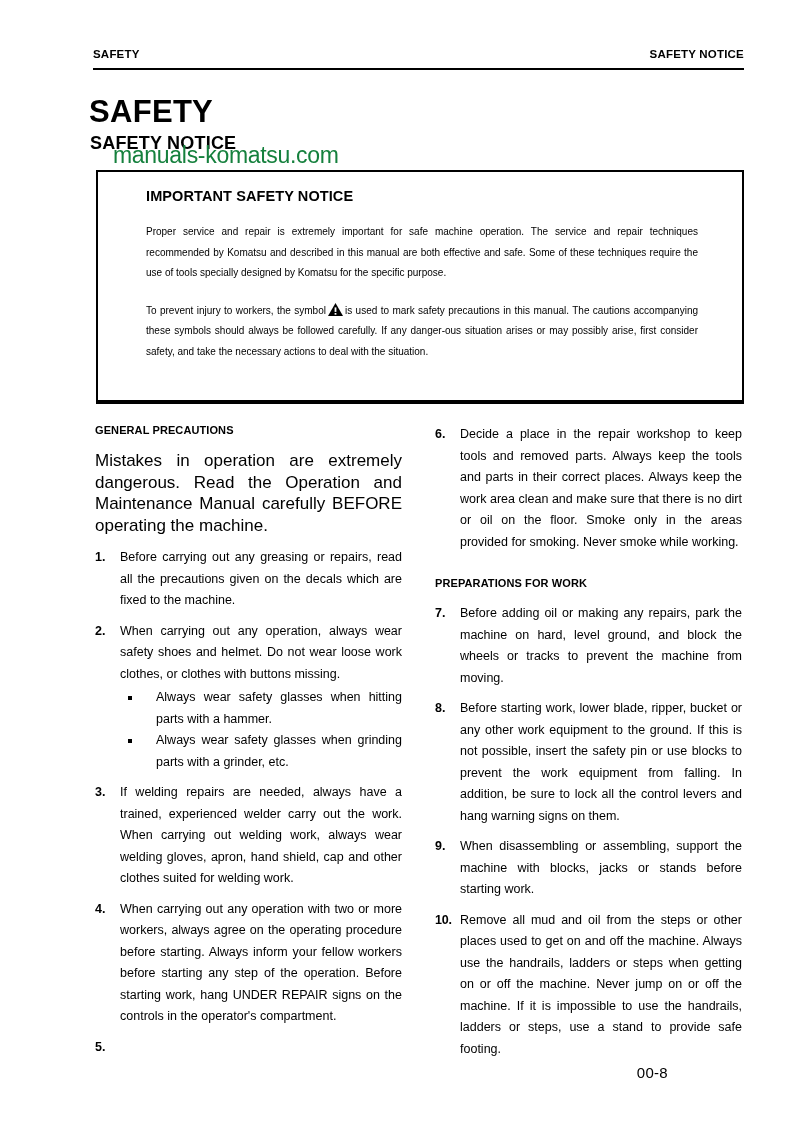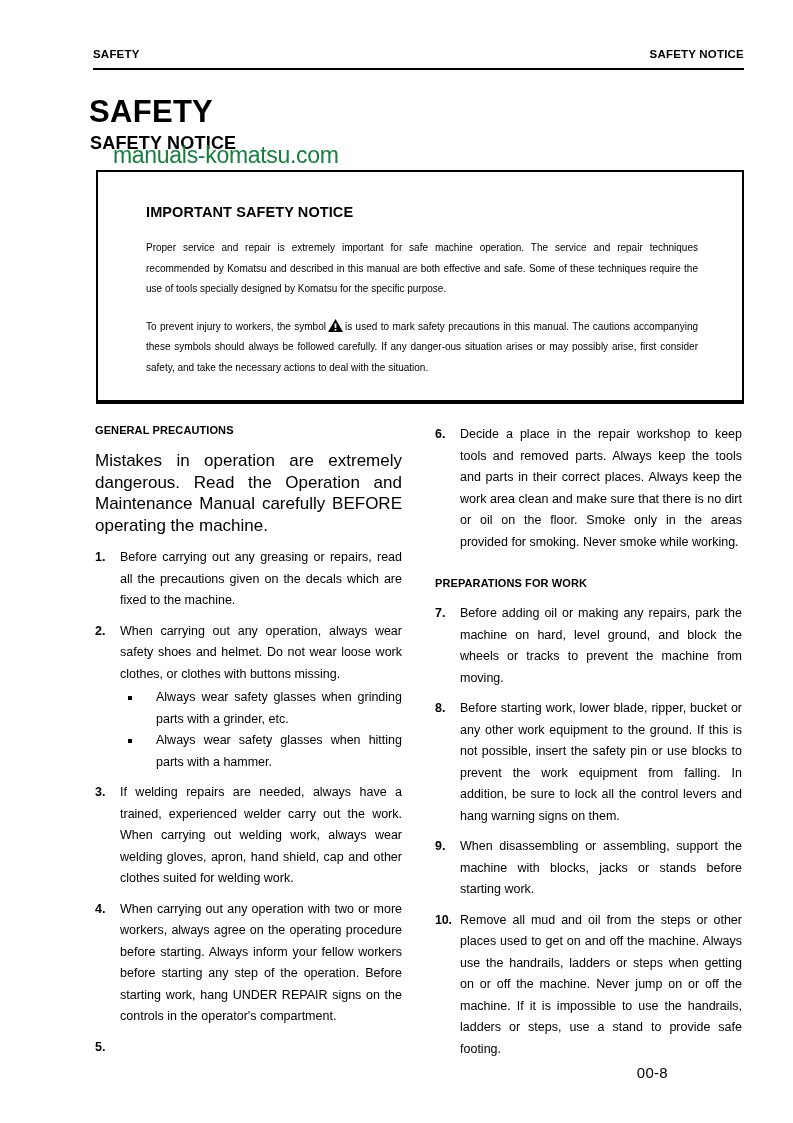--- a/index.html
+++ b/index.html
@@ -87,21 +87,20 @@
     top: 170px;
     width: 648px;
     height: 234px;
     border: 2px solid #000;
     border-bottom-width: 4px;
     box-sizing: border-box;
     background: transparent;
   }
   .notice-inner {
     padding: 16px 30px 0 48px;
-    margin-top: 16px;
   }
   .notice-heading {
     font-size: 14.5px;
     font-weight: bold;
     letter-spacing: 0.1px;
     margin: 0 0 18px 0;
   }
   .notice-para {
     font-size: 10px;
     line-height: 20.5px;
@@ -236,25 +235,25 @@
       <li>
         <span class="num">1.</span>
         <span>Before carrying out any greasing or repairs, read all the precautions given on the decals which are fixed to the machine.</span>
       </li>
       <li>
         <span class="num">2.</span>
         <span>When carrying out any operation, always wear safety shoes and helmet. Do not wear loose work clothes, or clothes with buttons missing.</span>
         <ul class="bullets">
           <li>
             <span class="sq"></span>
-            <span>Always wear safety glasses when grinding parts with a grinder, etc.</span>
+            <span>Always wear safety glasses when hitting parts with a hammer.</span>
           </li>
           <li>
             <span class="sq"></span>
-            <span>Always wear safety glasses when hitting parts with a hammer.</span>
+            <span>Always wear safety glasses when grinding parts with a grinder, etc.</span>
           </li>
         </ul>
       </li>
       <li>
         <span class="num">3.</span>
         <span>If welding repairs are needed, always have a trained, experienced welder carry out the work. When carrying out welding work, always wear welding gloves, apron, hand shield, cap and other clothes suited for welding work.</span>
       </li>
       <li>
         <span class="num">4.</span>
         <span>When carrying out any operation with two or more workers, always agree on the operating procedure before starting. Always inform your fellow workers before starting any step of the operation. Before starting work, hang UNDER REPAIR signs on the controls in the operator's compartment.</span>

